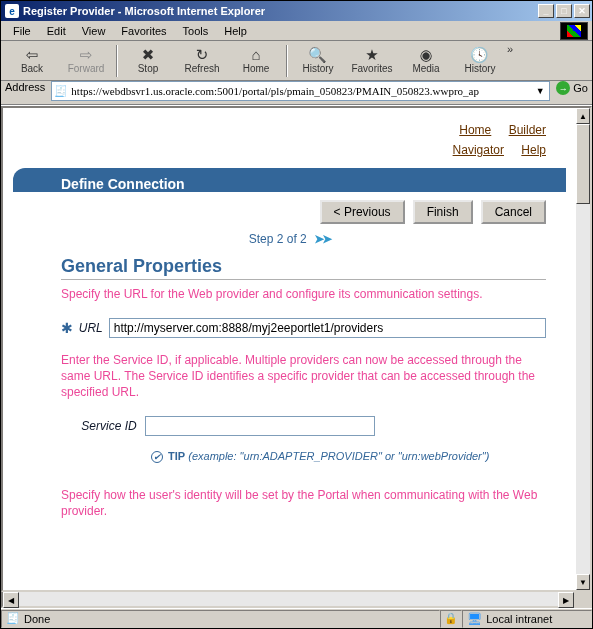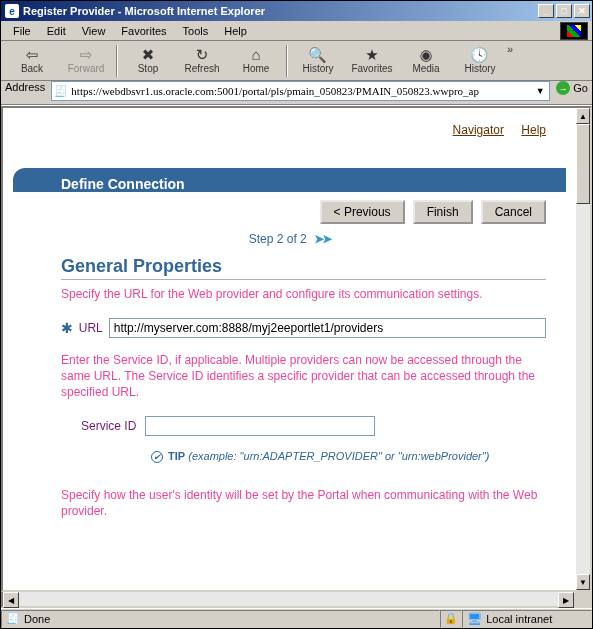--- a/index.html
+++ b/index.html
@@ -196,21 +196,21 @@
     font-weight:bold;
     border-bottom:1px solid #b0b0b0;
     padding-bottom:2px;
     margin-bottom:6px;
   }
   .para{margin-bottom:16px;line-height:16px;color:#ec4899;}
   .field{
     display:flex;align-items:center;margin:14px 0;
   }
   .req{color:#336699;font-size:14px;margin-right:6px;}
-  .flabel{width:64px;color:#701a75;text-align:left;padding-right:8px;}
+  .flabel{width:64px;color:#0f172a;text-align:center;padding-right:8px;font-style:italic;}
   .tinput{
     border:1px solid #7f9db9;
     background:#fff;
     height:20px;
     font-size:12px;
     padding:2px 4px;
     font-family:Arial;
   }
   .urlbox{flex:1;}
   .svcbox{width:230px;}
@@ -319,20 +319,24 @@
     </div>
   </div>
 
   <div class="content-frame">
     <div class="content">
       <div class="page">
 
         <div class="topband">
           <div class="toplinks">
             <div>
+              <a>Home</a>
+              <a>Builder</a>
+            </div>
+            <div>
               <a>Navigator</a>
               <a>Help</a>
             </div>
           </div>
         </div>
 
         <div class="bluebar">
           <span>Define Connection</span>
         </div>
 

